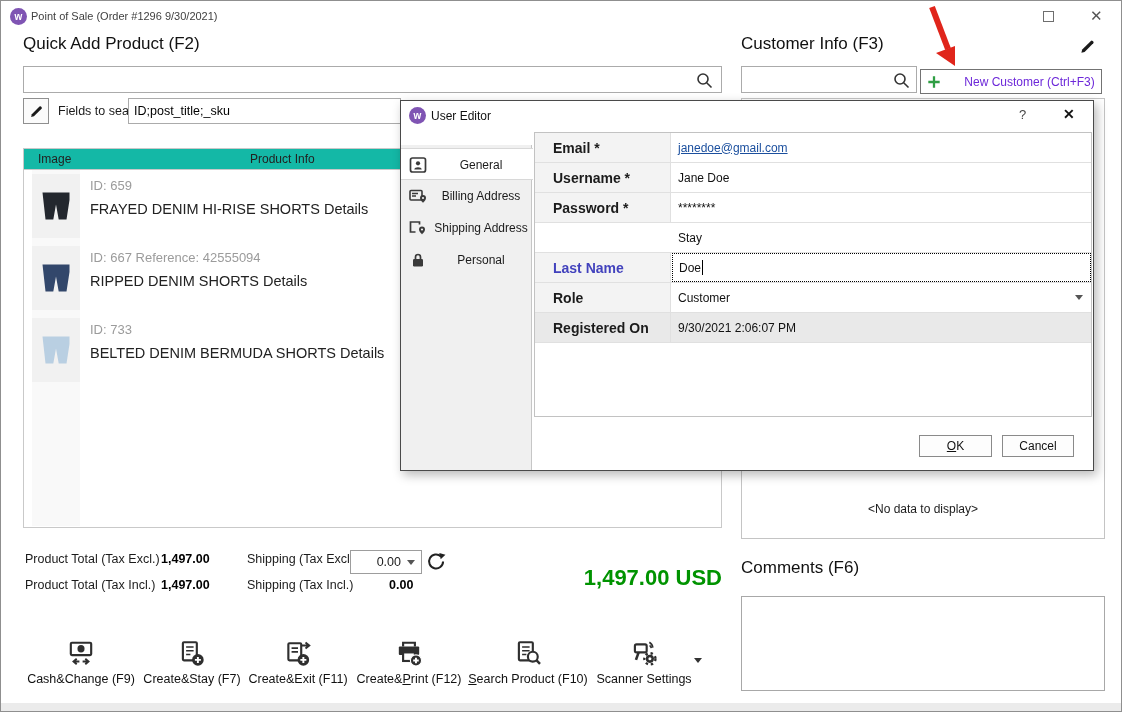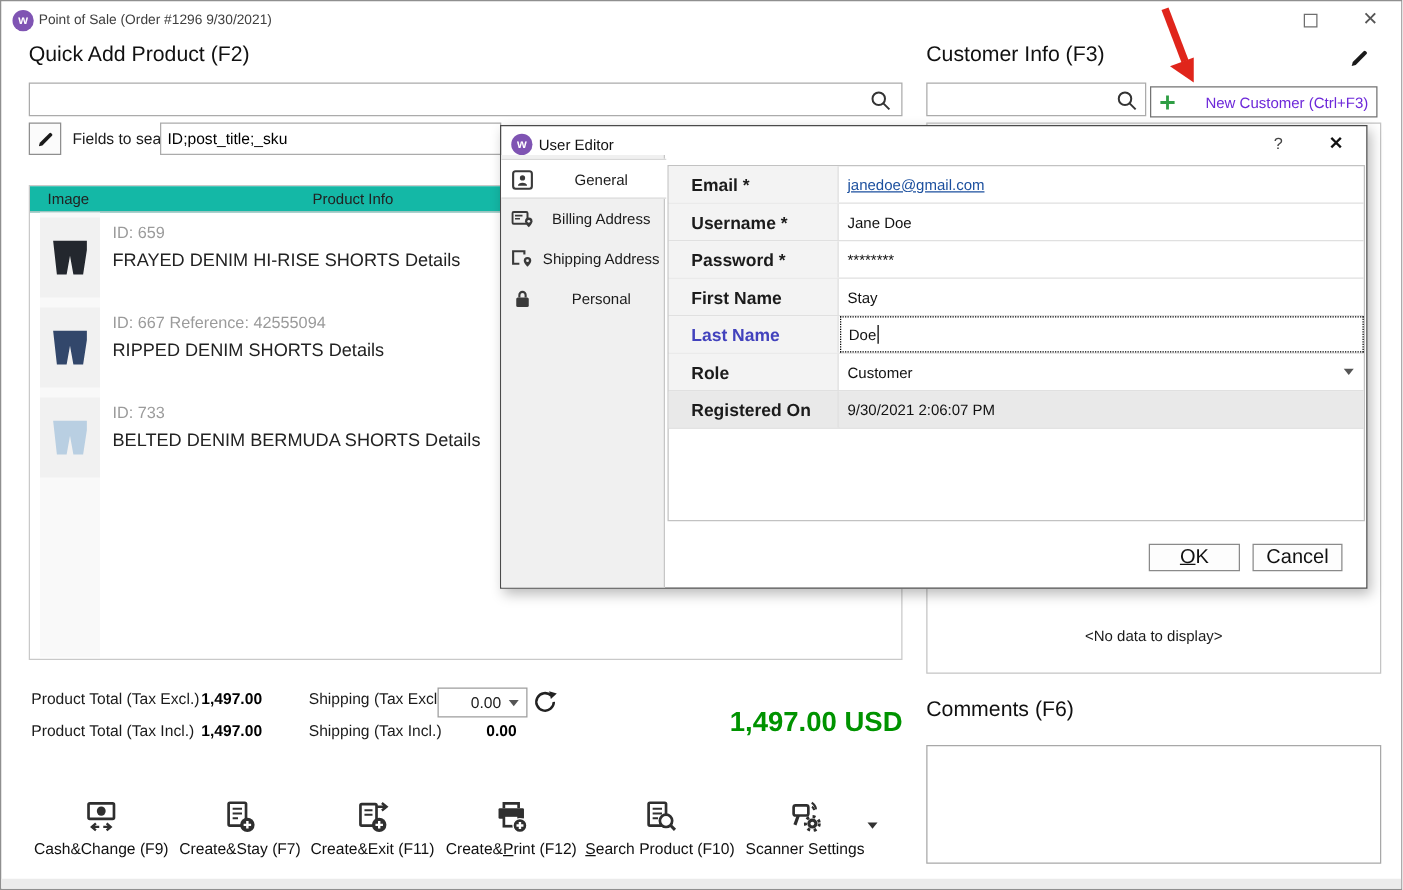--- a/index.html
+++ b/index.html
@@ -47,42 +47,42 @@
   .cust-grid { left:740px; top:97px; width:364px; height:441px; border:1px solid #c4c4c4; background:#fff; z-index:1; }
   .nodata { position:absolute; left:0; right:0; top:403px; text-align:center; font-size:12px; color:#1b1b1b; }
   .comments-box { left:740px; top:595px; width:364px; height:95px; border:1px solid #a8a8a8; background:#fff; }
 
   
   .dialog { left:399px; top:99px; width:694px; height:371px; background:#fff;
             border:1px solid #4a4a4a; box-shadow:3px 4px 10px rgba(0,0,0,.28); z-index:10; }
   .dlg-title { position:absolute; left:30px; top:8px; font-size:12px; color:#111; }
   .dlg-help { position:absolute; left:618px; top:6px; font-size:13px; color:#444; }
   .dlg-close { position:absolute; left:662px; top:5px; font-size:14px; color:#111; font-weight:bold; }
-  .tabpane { position:absolute; left:0; top:23px; bottom:0; width:131px; background:#f0f0f0;
+  .tabpane { position:absolute; left:0; top:44px; bottom:0; width:131px; background:#f0f0f0;
              border-right:1px solid #c6c6c6; }
   .tab { position:absolute; left:0; width:132px; height:32px; font-size:12px; color:#1b1b1b; }
   .tab .tlab { position:absolute; left:28px; right:0; top:9px; text-align:center; }
   .tab .ticon { position:absolute; left:8px; top:7px; }
   .tab.sel { background:#fff; border-top:1px solid #d8d8d8; border-bottom:1px solid #d8d8d8; }
   .form { position:absolute; left:133px; top:31px; width:558px; height:285px; border:1px solid #c2c2c2; background:#fff; }
   .frow { position:absolute; left:0; right:0; height:30px; border-bottom:1px solid #e0e0e0; }
   .fcell-l { position:absolute; left:0; top:0; bottom:0; width:136px; background:#f3f3f3;
              border-right:1px solid #e0e0e0; font-size:14px; font-weight:bold; color:#1b1b1b;
              display:flex; align-items:center; padding-left:18px; }
   .fcell-v { position:absolute; left:137px; right:0; top:0; bottom:0; font-size:12px; color:#111;
              display:flex; align-items:center; padding-left:6px; }
   .frow.rdonly, .frow.rdonly .fcell-l, .frow.rdonly .fcell-v { background:#e9e9e9; }
   .frow.focusrow .fcell-l { color:#4242bd; }
   .frow.focusrow .fcell-v { border:1px dotted #000; }
   .caret-bar { display:inline-block; width:1px; height:15px; background:#000; margin-left:1px; }
   .link { color:#1b4f9e; text-decoration:underline; }
   .dd-caret { position:absolute; right:8px; top:12px; width:0; height:0;
               border-left:4px solid transparent; border-right:4px solid transparent; border-top:5px solid #555; }
   .dlg-btn { position:absolute; top:334px; height:22px; border:1px solid #8a8a8a; background:#fdfdfd;
-             font-size:16px; color:#111; display:flex; align-items:center; justify-content:center; }
+             font-size:12px; color:#111; display:flex; align-items:center; justify-content:center; }
   .ukey { text-decoration:underline; }
 
   
   .tool { position:absolute; top:638px; width:140px; height:56px; display:flex; flex-direction:column;
           align-items:center; justify-content:flex-start; gap:3px; }
   .tool .lab { font-size:12.5px; color:#111; white-space:nowrap; }
   .tb-caret { left:693px; top:657px; width:0; height:0; border-left:4px solid transparent;
               border-right:4px solid transparent; border-top:5px solid #333; }
   .bottom-strip { left:0; right:0; bottom:0; height:8px; background:#ebebeb; }
 </style>
@@ -308,21 +308,20 @@
       </div>
       <div class="frow" style="top:30px;">
         <div class="fcell-l">Username *</div>
         <div class="fcell-v">Jane Doe</div>
       </div>
       <div class="frow" style="top:60px;">
         <div class="fcell-l">Password *</div>
         <div class="fcell-v">********</div>
       </div>
       <div class="frow" style="top:90px;">
-        <div class="fcell-l">First Name</div>
         <div class="fcell-v">Stay</div>
       </div>
       <div class="frow focusrow" style="top:120px;">
         <div class="fcell-l">Last Name</div>
         <div class="fcell-v">
             <span>Doe</span>
             <span class="caret-bar"></span>
           </div>
       </div>
       <div class="frow" style="top:150px;">

